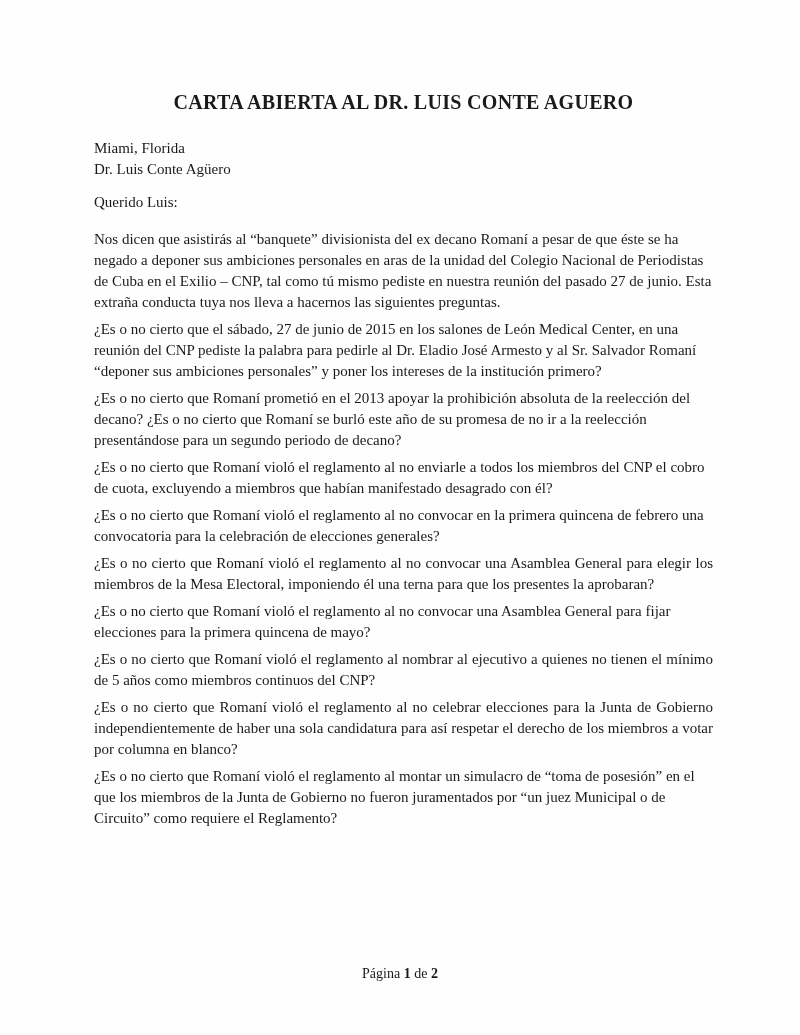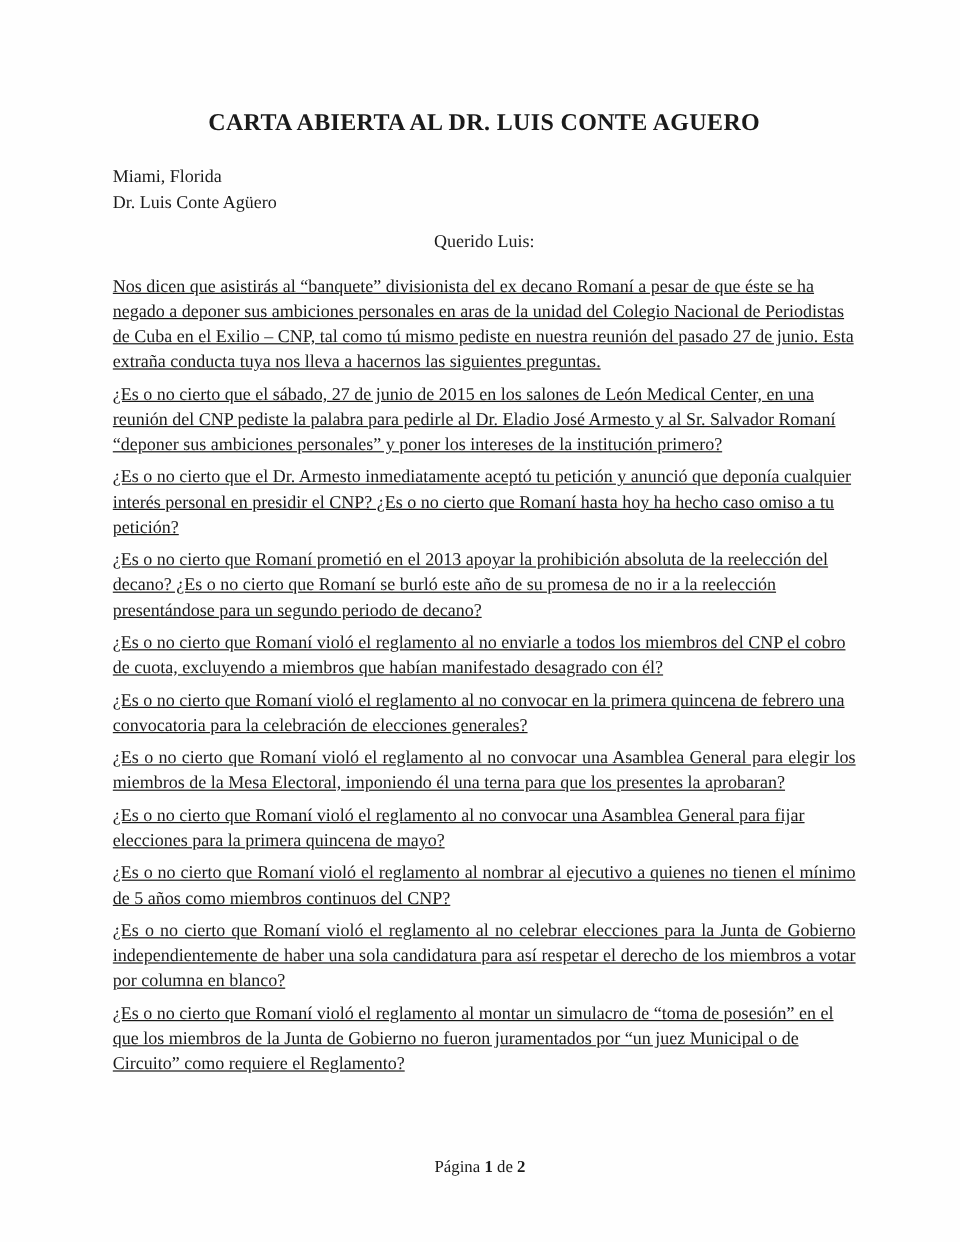--- a/index.html
+++ b/index.html
@@ -32,26 +32,24 @@
     margin: 0 0 14px 0;
   }
   .address-block {
     margin: 0 0 12px 0;
   }
   .address-block p {
     margin: 0;
   }
   .salutation {
     margin: 0 0 16px 0;
-    text-align: center;
   }
   .para {
     margin: 0 0 6px 0;
     text-align: left;
-    text-decoration: underline;
   }
   .para.justify {
     text-align: justify;
   }
   .page-footer {
     position: absolute;
     bottom: 52px;
     left: 0;
     right: 0;
     text-align: center;
@@ -72,21 +70,20 @@
 
   <div class="address-block">
     <p>Miami, Florida</p>
     <p>Dr. Luis Conte Agüero</p>
   </div>
 
   <p class="salutation">Querido Luis:</p>
 
   <p class="para">Nos dicen que asistirás al “banquete” divisionista del ex decano Romaní a pesar de que éste se ha negado a deponer sus ambiciones personales en aras de la unidad del Colegio Nacional de Periodistas de Cuba en el Exilio – CNP, tal como tú mismo pediste en nuestra reunión del pasado 27 de junio. Esta extraña conducta tuya nos lleva a hacernos las siguientes preguntas.</p>
   <p class="para">¿Es o no cierto que el sábado, 27 de junio de 2015 en los salones de León Medical Center, en una reunión del CNP pediste la palabra para pedirle al Dr. Eladio José Armesto y al Sr. Salvador Romaní “deponer sus ambiciones personales” y poner los intereses de la institución primero?</p>
-  <p class="para">¿Es o no cierto que el Dr. Armesto inmediatamente aceptó tu petición y anunció que deponía cualquier interés personal en presidir el CNP? ¿Es o no cierto que Romaní hasta hoy ha hecho caso omiso a tu petición?</p>
   <p class="para">¿Es o no cierto que Romaní prometió en el 2013 apoyar la prohibición absoluta de la reelección del decano? ¿Es o no cierto que Romaní se burló este año de su promesa de no ir a la reelección presentándose para un segundo periodo de decano?</p>
   <p class="para">¿Es o no cierto que Romaní violó el reglamento al no enviarle a todos los miembros del CNP el cobro de cuota, excluyendo a miembros que habían manifestado desagrado con él?</p>
   <p class="para">¿Es o no cierto que Romaní violó el reglamento al no convocar en la primera quincena de febrero una convocatoria para la celebración de elecciones generales?</p>
   <p class="para justify">¿Es o no cierto que Romaní violó el reglamento al no convocar una Asamblea General para elegir los miembros de la Mesa Electoral, imponiendo él una terna para que los presentes la aprobaran?</p>
   <p class="para">¿Es o no cierto que Romaní violó el reglamento al no convocar una Asamblea General para fijar elecciones para la primera quincena de mayo?</p>
   <p class="para justify">¿Es o no cierto que Romaní violó el reglamento al nombrar al ejecutivo a quienes no tienen el mínimo de 5 años como miembros continuos del CNP?</p>
   <p class="para justify">¿Es o no cierto que Romaní violó el reglamento al no celebrar elecciones para la Junta de Gobierno independientemente de haber una sola candidatura para así respetar el derecho de los miembros a votar por columna en blanco?</p>
   <p class="para">¿Es o no cierto que Romaní violó el reglamento al montar un simulacro de “toma de posesión” en el que los miembros de la Junta de Gobierno no fueron juramentados por “un juez Municipal o de Circuito” como requiere el Reglamento?</p>
 
   <div class="page-footer">

